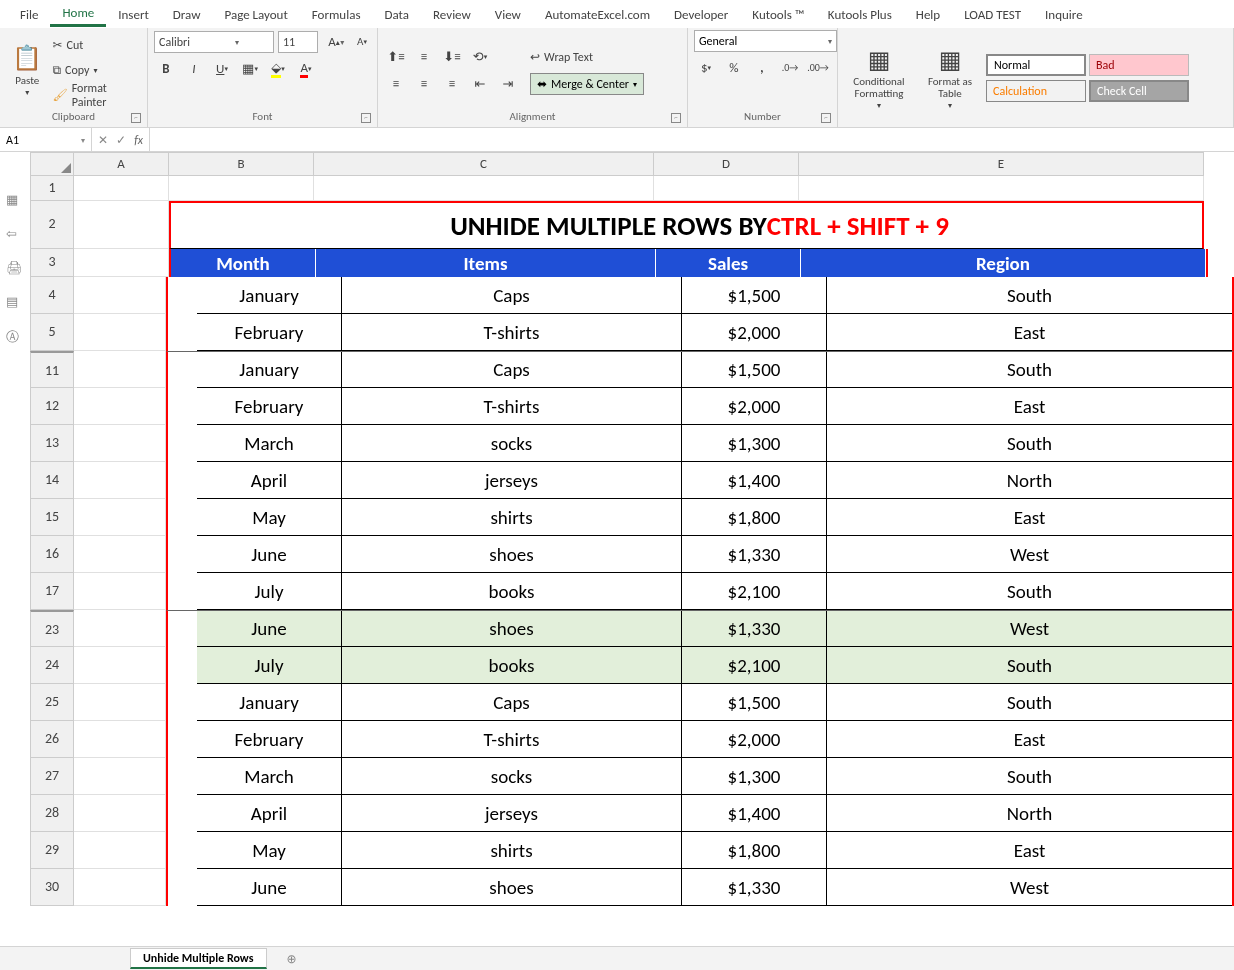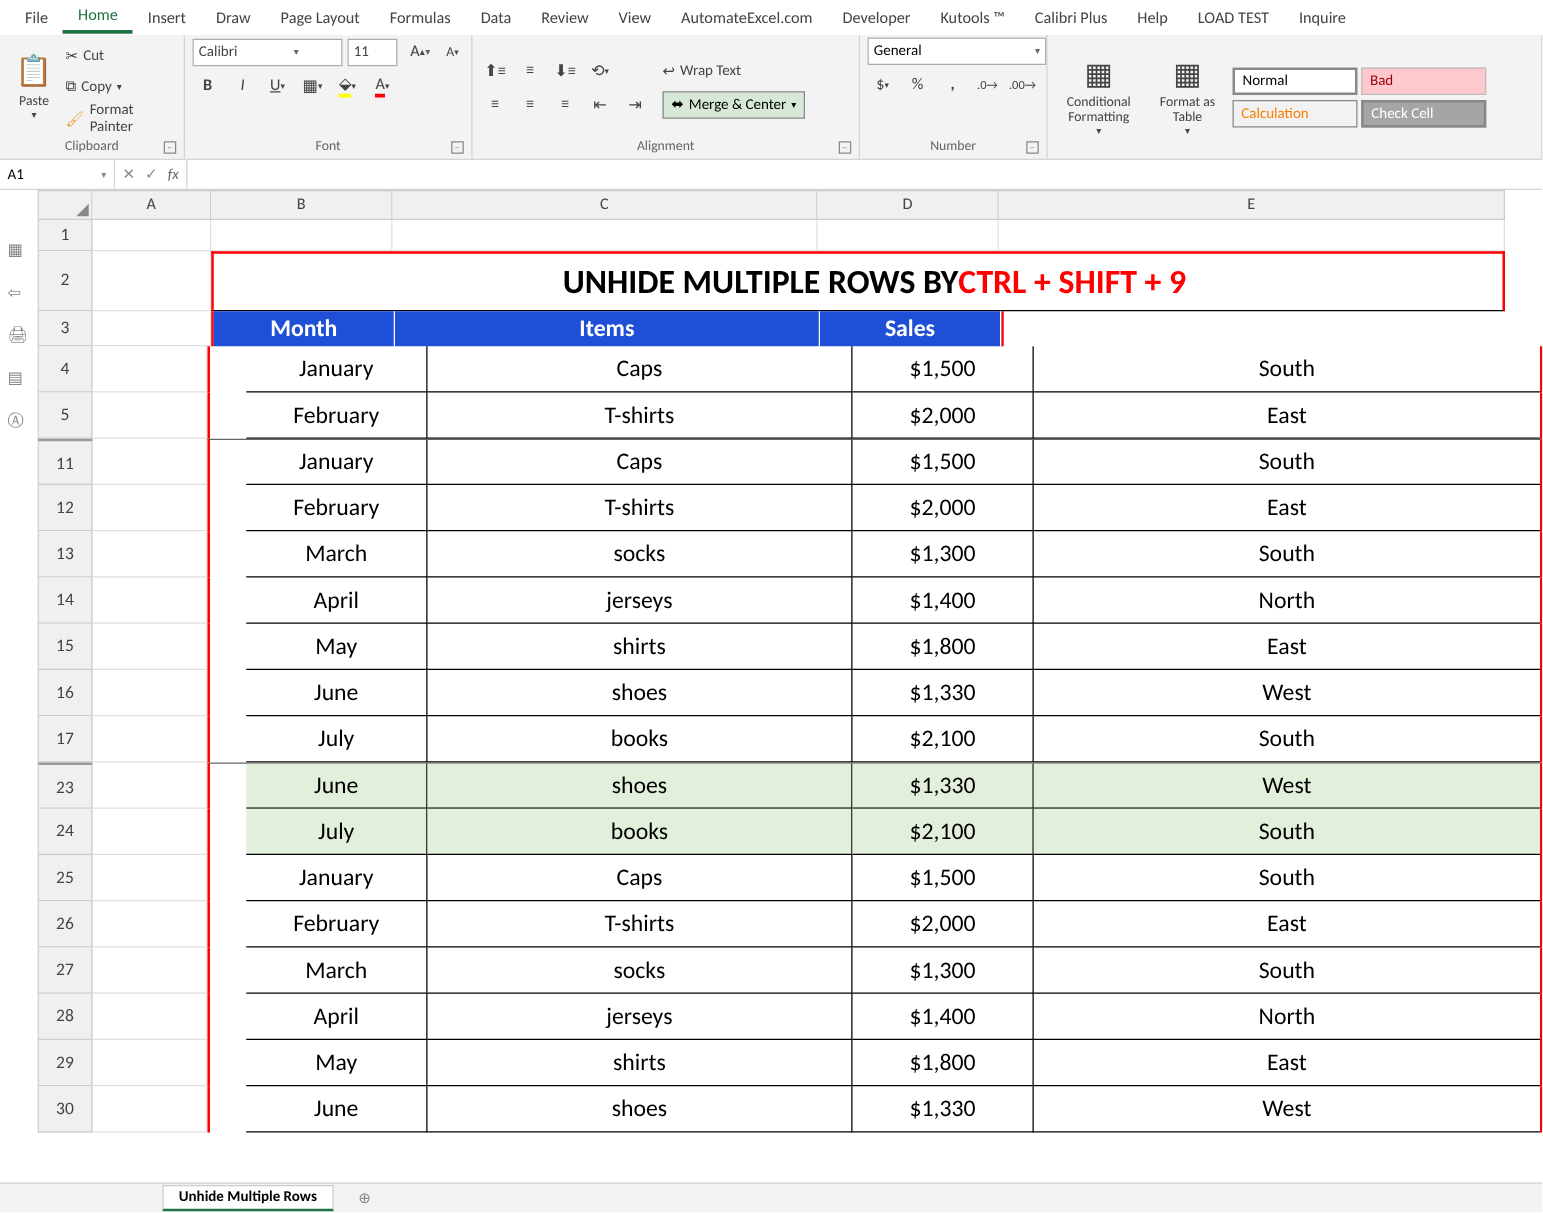--- a/index.html
+++ b/index.html
@@ -84,21 +84,21 @@
     <div class="tab">Insert</div>
     <div class="tab">Draw</div>
     <div class="tab">Page Layout</div>
     <div class="tab">Formulas</div>
     <div class="tab">Data</div>
     <div class="tab">Review</div>
     <div class="tab">View</div>
     <div class="tab">AutomateExcel.com</div>
     <div class="tab">Developer</div>
     <div class="tab">Kutools ™</div>
-    <div class="tab">Calibri Plus</div>
+    <div class="tab">Kutools Plus</div>
     <div class="tab">Help</div>
     <div class="tab">LOAD TEST</div>
     <div class="tab">Inquire</div>
   </div>
 
 <div class="ribbon">
 
   <div class="group" style="width:148px">
     <div class="group-body">
       <div class="big-btn">
@@ -315,20 +315,21 @@
           <span class="title-black">UNHIDE MULTIPLE ROWS BY </span>
           <span class="title-red">CTRL + SHIFT + 9</span>
         </div>
       </div>
       <div class="cell-row" style="height: 28px;">
         <div class="cell" style="width: 95px; height: 28px;"></div>
         <div class="hdr-row" style="height: 28px;">
           <div class="hdr-cell" style="width: 145px;">Month</div>
           <div class="hdr-cell" style="width: 340px;">Items</div>
           <div class="hdr-cell" style="width: 145px;">Sales</div>
+          <div class="hdr-cell" style="width: 405px;">Region</div>
         </div>
       </div>
       <div class="cell-row" style="height: 37px;">
         <div class="cell" style="width: 95px; height: 37px;"></div>
         <div class="data-row" style="height: 37px;">
           <div class="data-cell" style="width: 145px;">January</div>
           <div class="data-cell" style="width: 340px;">Caps</div>
           <div class="data-cell" style="width: 145px;">$1,500</div>
           <div class="data-cell last" style="width: 405px;">South</div>
         </div>

